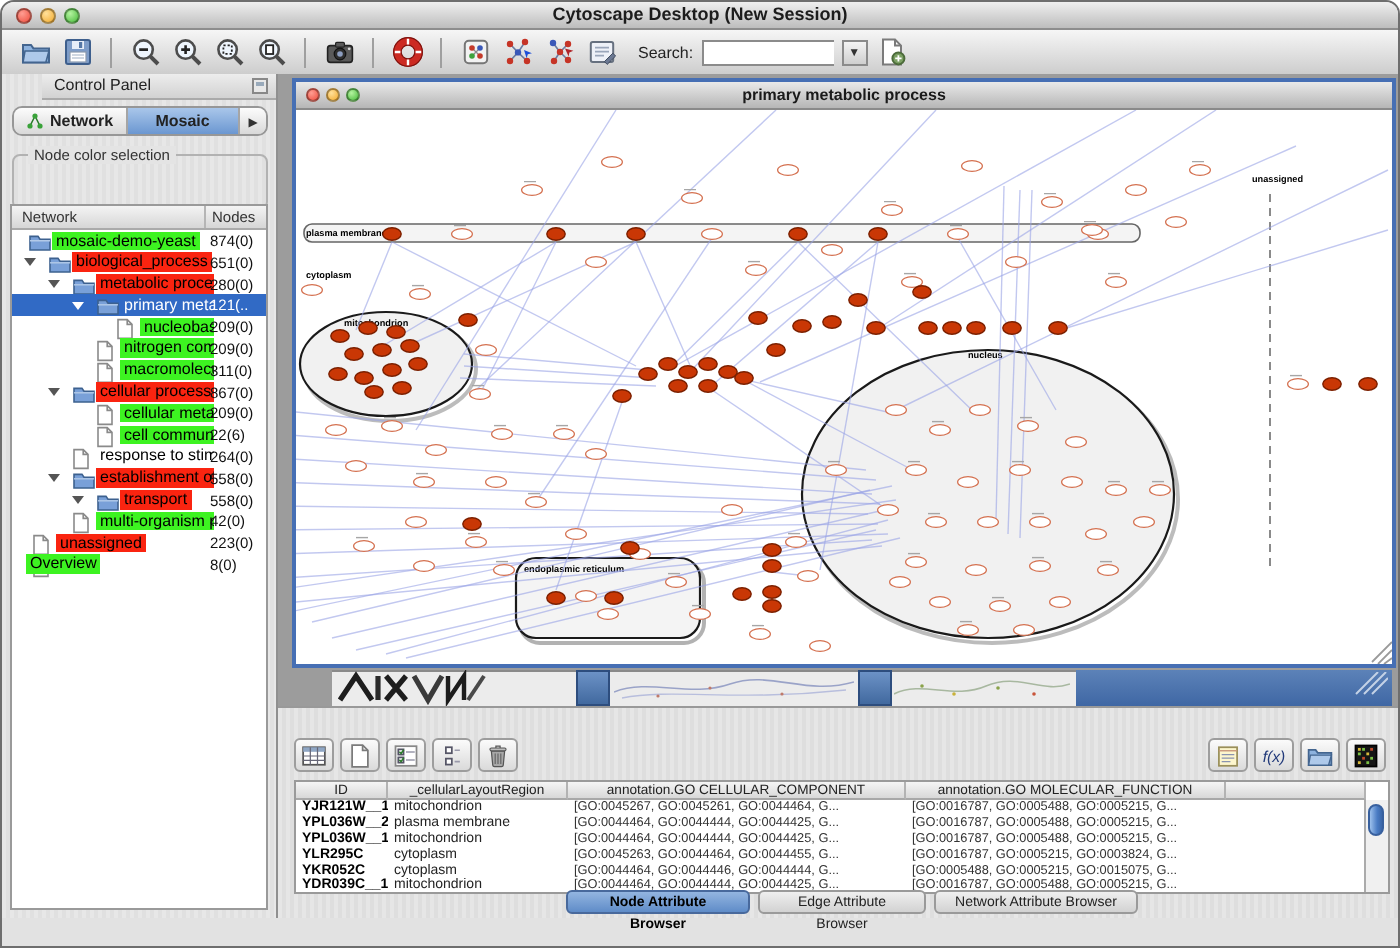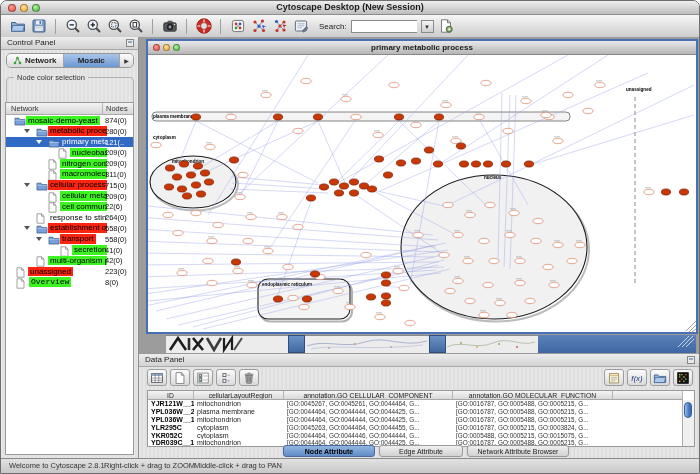--- a/index.html
+++ b/index.html
@@ -17,21 +17,21 @@
   .toolbar{position:absolute;left:0;top:14px;right:0;height:22px;background:linear-gradient(#f6f6f6,#cdcdcd);border-bottom:1px solid #979797;display:flex;align-items:center;padding-left:8px;}
   .tb-items{display:flex;align-items:center;gap:4px;}
   .tbtn{width:17px;height:17px;display:inline-flex;align-items:center;justify-content:center;}
   .tbtn svg{width:16px;height:16px;}
   .sep{width:1px;height:15px;background:#9f9f9f;margin:0 4px;}
   .search-wrap{display:flex;align-items:center;margin-left:10px;gap:4px;}
   .search-label{font-size:8px;color:#222;}
   .search-box{width:66px;height:13px;background:#fff;border:1px solid #8b8b8b;border-right:none;font-size:8px;padding:0 3px;box-sizing:border-box;}
   .search-dd{width:13px;height:13px;border:1px solid #8b8b8b;background:linear-gradient(#f4f4f4,#cfcfcf);font-size:6px;line-height:12px;text-align:center;color:#333;box-sizing:border-box;}
   
-  .control-panel{position:absolute;left:0;top:36px;width:138px;bottom:14px;background:repeating-linear-gradient(90deg,#e7e7e7 0 2px,#e0e0e0 2px 4px);border-right:1px solid #8f8f8f;box-sizing:border-box;}
+  .control-panel{position:absolute;left:0;top:36px;width:138px;bottom:14px;background:repeating-linear-gradient(90deg,#e7e7e7 0 2px,#e0e0e0 2px 4px);border-right:1px solid #8f8f8f;box-sizing:border-box;padding-left:20px;}
   .panel-hd{height:12px;background:linear-gradient(#ededed,#d2d2d2);border-bottom:1px solid #aaa;font-size:8px;color:#222;line-height:12px;padding-left:6px;position:relative;}
   .panel-float{position:absolute;right:4px;top:2px;width:8px;height:8px;border:1px solid #888;background:#e8e8e8;box-sizing:border-box;}
   .panel-float:before{content:"";position:absolute;left:1px;top:1px;right:1px;height:2px;background:#9ab;}
   .cp-tabs{position:absolute;left:5px;top:16px;width:128px;height:15px;display:flex;border:1px solid #979797;border-radius:5px;overflow:hidden;background:#d6d6d6;box-sizing:border-box;}
   .cp-tab{flex:1;display:flex;align-items:center;justify-content:center;gap:3px;font-size:8px;font-weight:bold;color:#222;background:linear-gradient(#fcfcfc,#d9d9d9);border-right:1px solid #a5a5a5;}
   .cp-tab.on{background:linear-gradient(#a9c6ea,#6b97d1);}
   .cp-arrow{width:13px;display:flex;align-items:center;justify-content:center;font-size:6px;color:#333;background:linear-gradient(#fcfcfc,#d9d9d9);}
   .group{position:absolute;left:5px;top:40px;width:128px;height:28px;border:1px solid #b2b2b2;border-radius:4px;box-sizing:border-box;}
   .legend{position:absolute;left:7px;top:-5px;font-size:7.5px;color:#333;background:#e4e4e4;padding:0 3px;}
   .combo{position:absolute;left:7px;top:7px;width:112px;height:14px;background:#fff;border:1px solid #979797;border-radius:7px;font-size:8px;line-height:13px;padding-left:8px;box-sizing:border-box;color:#111;}
@@ -372,20 +372,30 @@
           <div class="trow">
             <span class="ticon" style="left: 8px;">
               <svg width="12" height="10" viewBox="0 0 12 10">
                 <use href="#sy-folder" xlink:href="#sy-folder"></use>
               </svg>
             </span>
             <span class="tlabel bg-green" style="left: 20px; max-width: 77px;">mosaic-demo-yeast</span>
             <span class="tcount">874(0)</span>
           </div>
           <div class="trow">
+            <span class="disc" style="left: 6px;"></span>
+            <span class="ticon" style="left: 18px;">
+              <svg width="12" height="10" viewBox="0 0 12 10">
+                <use href="#sy-folder" xlink:href="#sy-folder"></use>
+              </svg>
+            </span>
+            <span class="tlabel bg-red" style="left: 30px; max-width: 67px;">biological_process</span>
+            <span class="tcount">651(0)</span>
+          </div>
+          <div class="trow">
             <span class="disc" style="left: 18px;"></span>
             <span class="ticon" style="left: 30px;">
               <svg width="12" height="10" viewBox="0 0 12 10">
                 <use href="#sy-folder" xlink:href="#sy-folder"></use>
               </svg>
             </span>
             <span class="tlabel bg-red" style="left: 42px; max-width: 55px;">metabolic process</span>
             <span class="tcount">280(0)</span>
           </div>
           <div class="trow sel">
@@ -426,21 +436,21 @@
             <span class="tcount">311(0)</span>
           </div>
           <div class="trow">
             <span class="disc" style="left: 18px;"></span>
             <span class="ticon" style="left: 30px;">
               <svg width="12" height="10" viewBox="0 0 12 10">
                 <use href="#sy-folder" xlink:href="#sy-folder"></use>
               </svg>
             </span>
             <span class="tlabel bg-red" style="left: 42px; max-width: 55px; text-align: center;">cellular process</span>
-            <span class="tcount">715(0)</span>
+            <span class="tcount">867(0)</span>
           </div>
           <div class="trow">
             <span class="ticon" style="left: 42px;">
               <svg width="9" height="11" viewBox="0 0 9 11">
                 <use href="#sy-doc" xlink:href="#sy-doc"></use>
               </svg>
             </span>
             <span class="tlabel bg-green" style="left: 54px; max-width: 43px;">cellular metabol</span>
             <span class="tcount">209(0)</span>
           </div>
@@ -476,29 +486,20 @@
             <span class="disc" style="left: 30px;"></span>
             <span class="ticon" style="left: 42px;">
               <svg width="12" height="10" viewBox="0 0 12 10">
                 <use href="#sy-folder" xlink:href="#sy-folder"></use>
               </svg>
             </span>
             <span class="tlabel bg-red" style="left: 54px; max-width: 43px;">transport</span>
             <span class="tcount">558(0)</span>
           </div>
           <div class="trow">
-            <span class="ticon" style="left: 54px;">
-              <svg width="9" height="11" viewBox="0 0 9 11">
-                <use href="#sy-doc" xlink:href="#sy-doc"></use>
-              </svg>
-            </span>
-            <span class="tlabel bg-green" style="left: 66px; max-width: 31px;">secretion</span>
-            <span class="tcount">41(0)</span>
-          </div>
-          <div class="trow">
             <span class="ticon" style="left: 30px;">
               <svg width="9" height="11" viewBox="0 0 9 11">
                 <use href="#sy-doc" xlink:href="#sy-doc"></use>
               </svg>
             </span>
             <span class="tlabel bg-green" style="left: 42px; max-width: 55px;">multi-organism pro</span>
             <span class="tcount">42(0)</span>
           </div>
           <div class="trow">
             <span class="ticon" style="left: 10px;">
@@ -508,21 +509,21 @@
             </span>
             <span class="tlabel bg-red" style="left: 22px; max-width: 75px;">unassigned</span>
             <span class="tcount">223(0)</span>
           </div>
           <div class="trow">
             <span class="ticon" style="left: 10px;">
               <svg width="9" height="11" viewBox="0 0 9 11">
                 <use href="#sy-doc" xlink:href="#sy-doc"></use>
               </svg>
             </span>
-            <span class="tlabel bg-green" style="left: 23px; max-width: 75px; font-family: Liberation Mono, monospace;">Overview</span>
+            <span class="tlabel bg-green" style="left: 7px; max-width: 75px;">Overview</span>
             <span class="tcount">8(0)</span>
           </div>
         </div>
     </div>
   </div>
 
   <div class="desktop">
     <div class="net-window">
       <div class="nw-titlebar">
         <div class="nw-lights">
@@ -797,24 +798,20 @@
       </svg>
       <div class="slab">
         <svg width="24" height="12" viewBox="0 0 24 12" style="position:absolute;right:2px;top:1px;">
           <path d="M8 11 L19 0 M12 11 L23 0 M16 11 L24 3" stroke="#c4d2e6" stroke-width="1"></path>
         </svg>
       </div>
     </div>
   </div>
 
   <div class="data-panel">
-    <div class="panel-hd">
-      <span>Data Panel</span>
-      <span class="panel-float"></span>
-    </div>
     <div class="dp-toolbar">
       <span class="dp-left" id="dp-left">
           <span class="dpbtn">
             <svg viewBox="0 0 16 16">
               <use href="#sy-table" xlink:href="#sy-table"></use>
             </svg>
           </span>
           <span class="dpbtn">
             <svg viewBox="0 0 16 16">
               <use href="#sy-new-doc" xlink:href="#sy-new-doc"></use>
@@ -909,19 +906,14 @@
           <div class="vthumb"></div>
         </div>
     </div>
     <div class="browser-tabs" id="browser-tabs">
         <span class="btab on" style="width: 92px;">Node Attribute Browser</span>
         <span class="btab" style="width: 84px;">Edge Attribute Browser</span>
         <span class="btab" style="width: 102px;">Network Attribute Browser</span>
       </div>
   </div>
 
-  <div class="statusbar" id="statusbar">
-      <span class="st0">Welcome to Cytoscape 2.8.1</span>
-      <span class="st1">Right-click + drag to ZOOM</span>
-      <span class="st2">Middle-click + drag to PAN</span>
-    </div>
 
 </div>
 
 </body></html>

